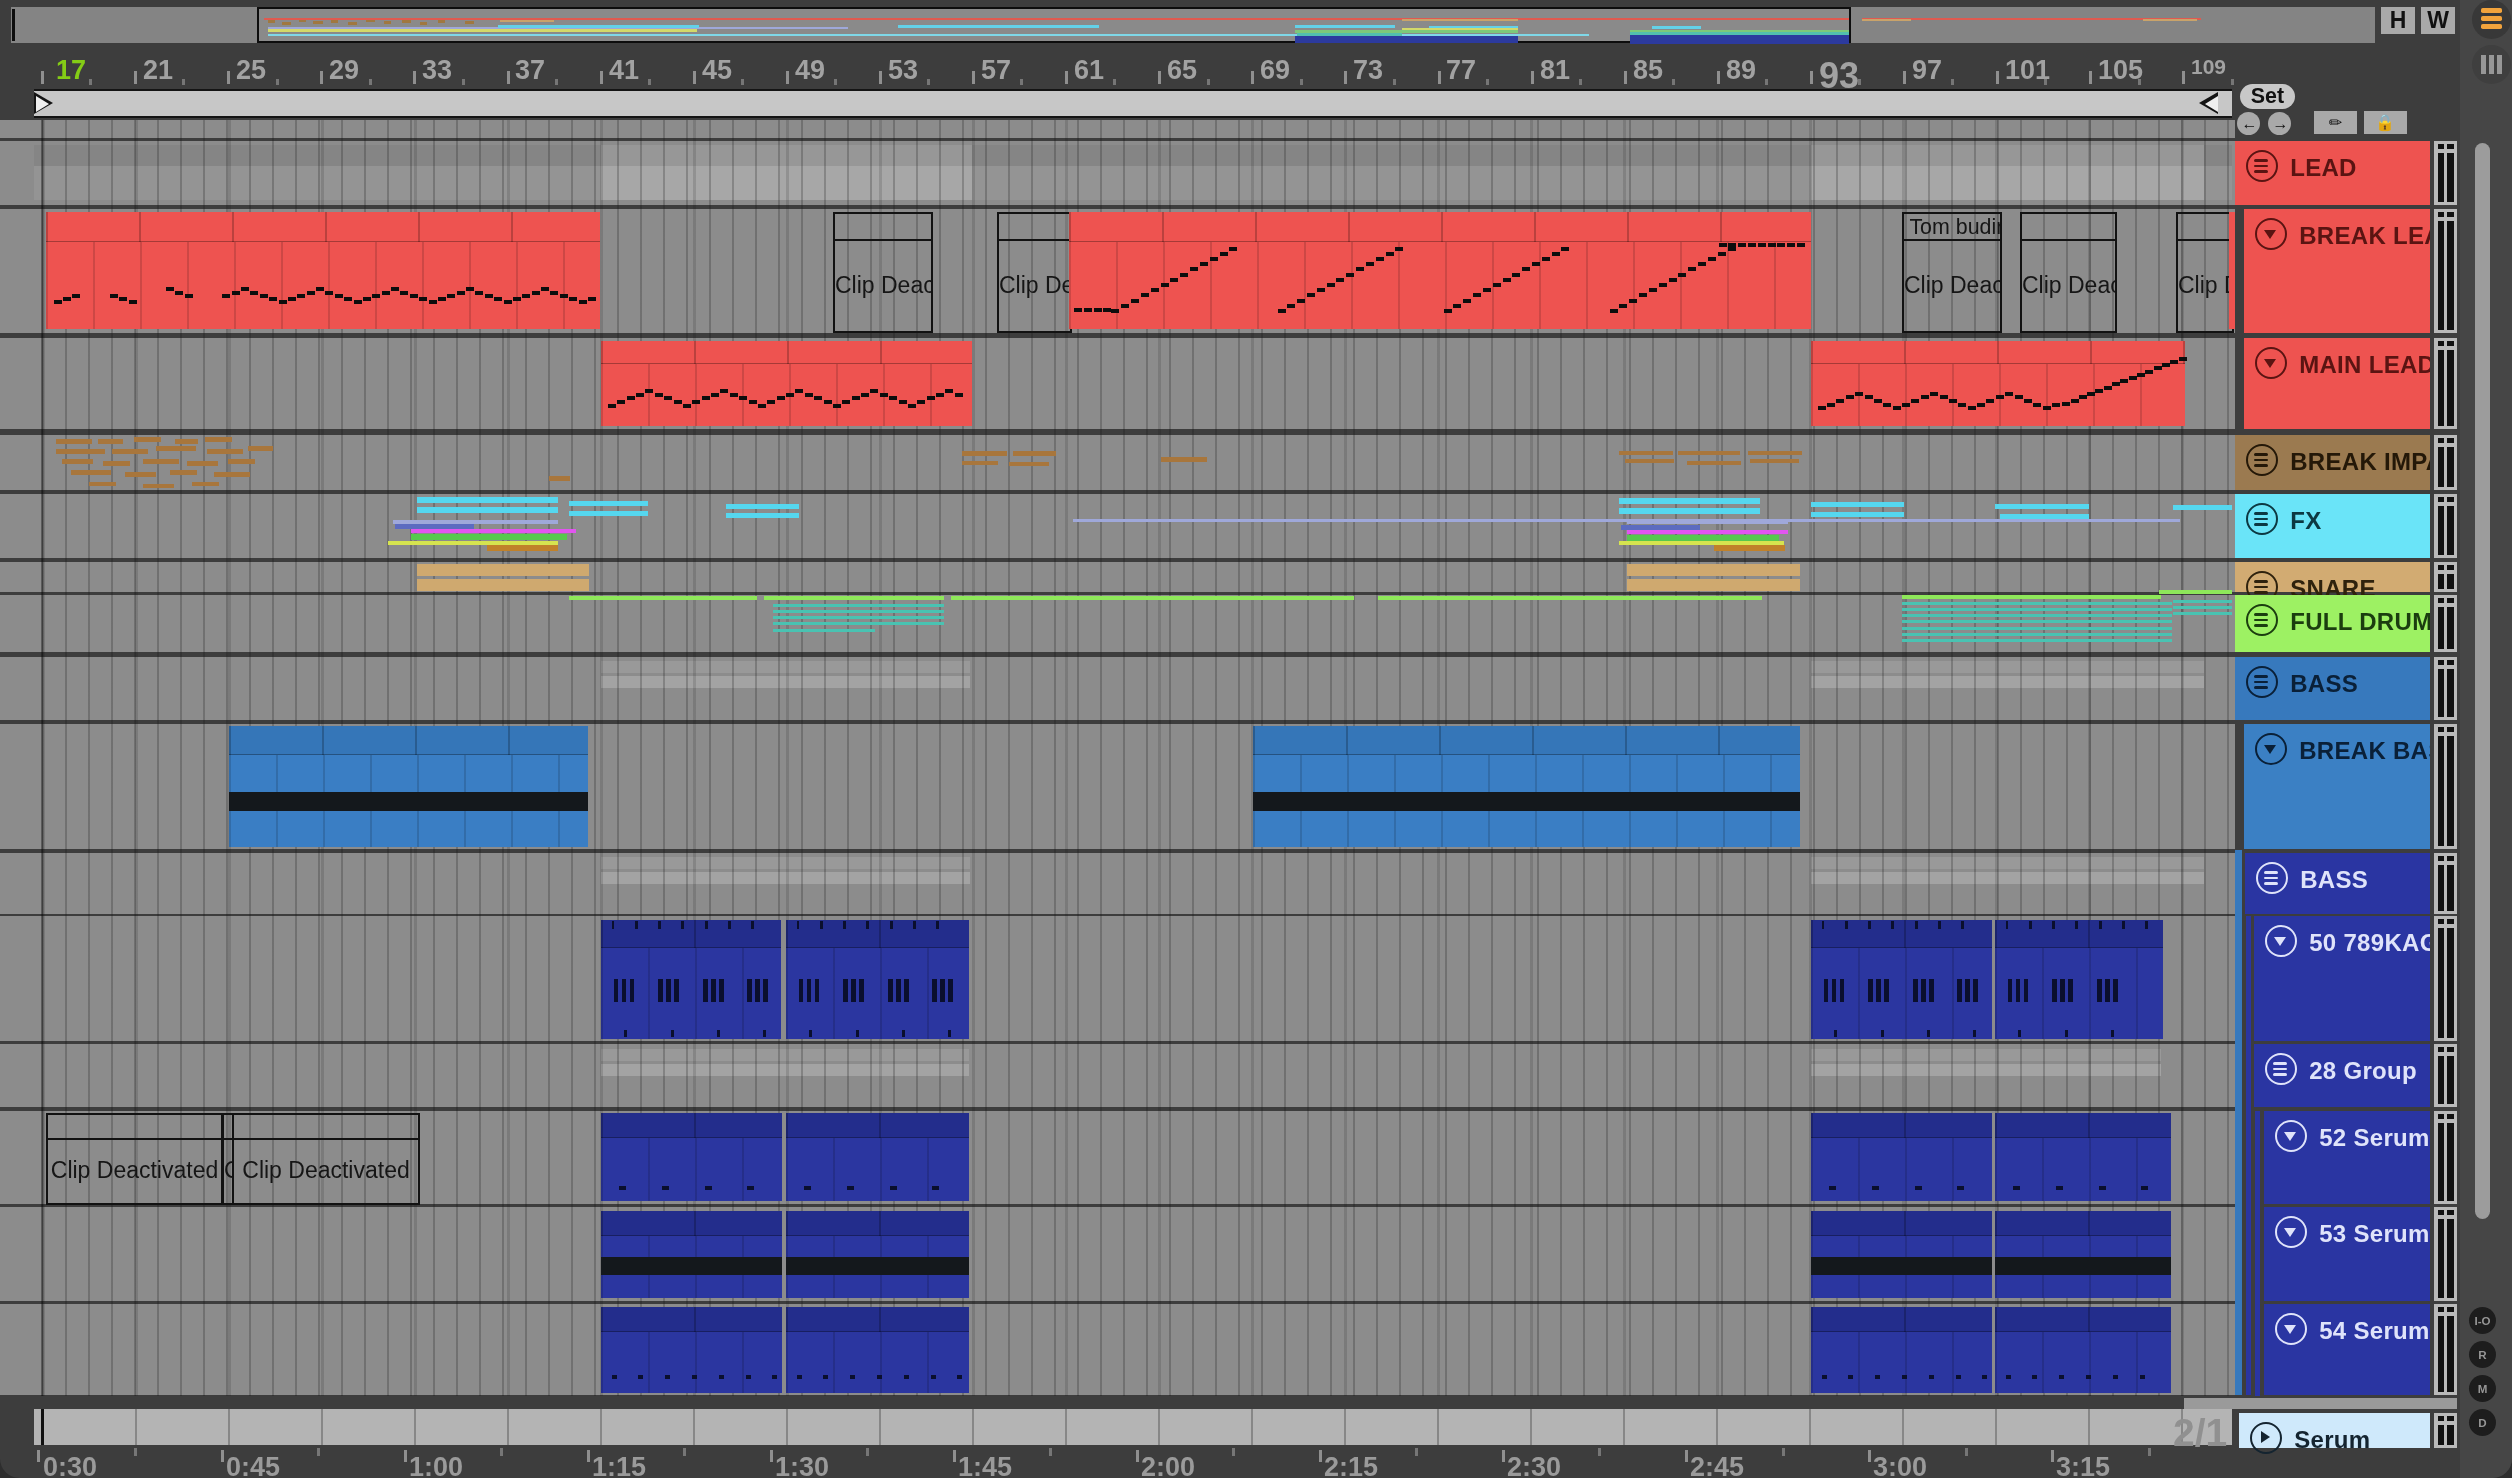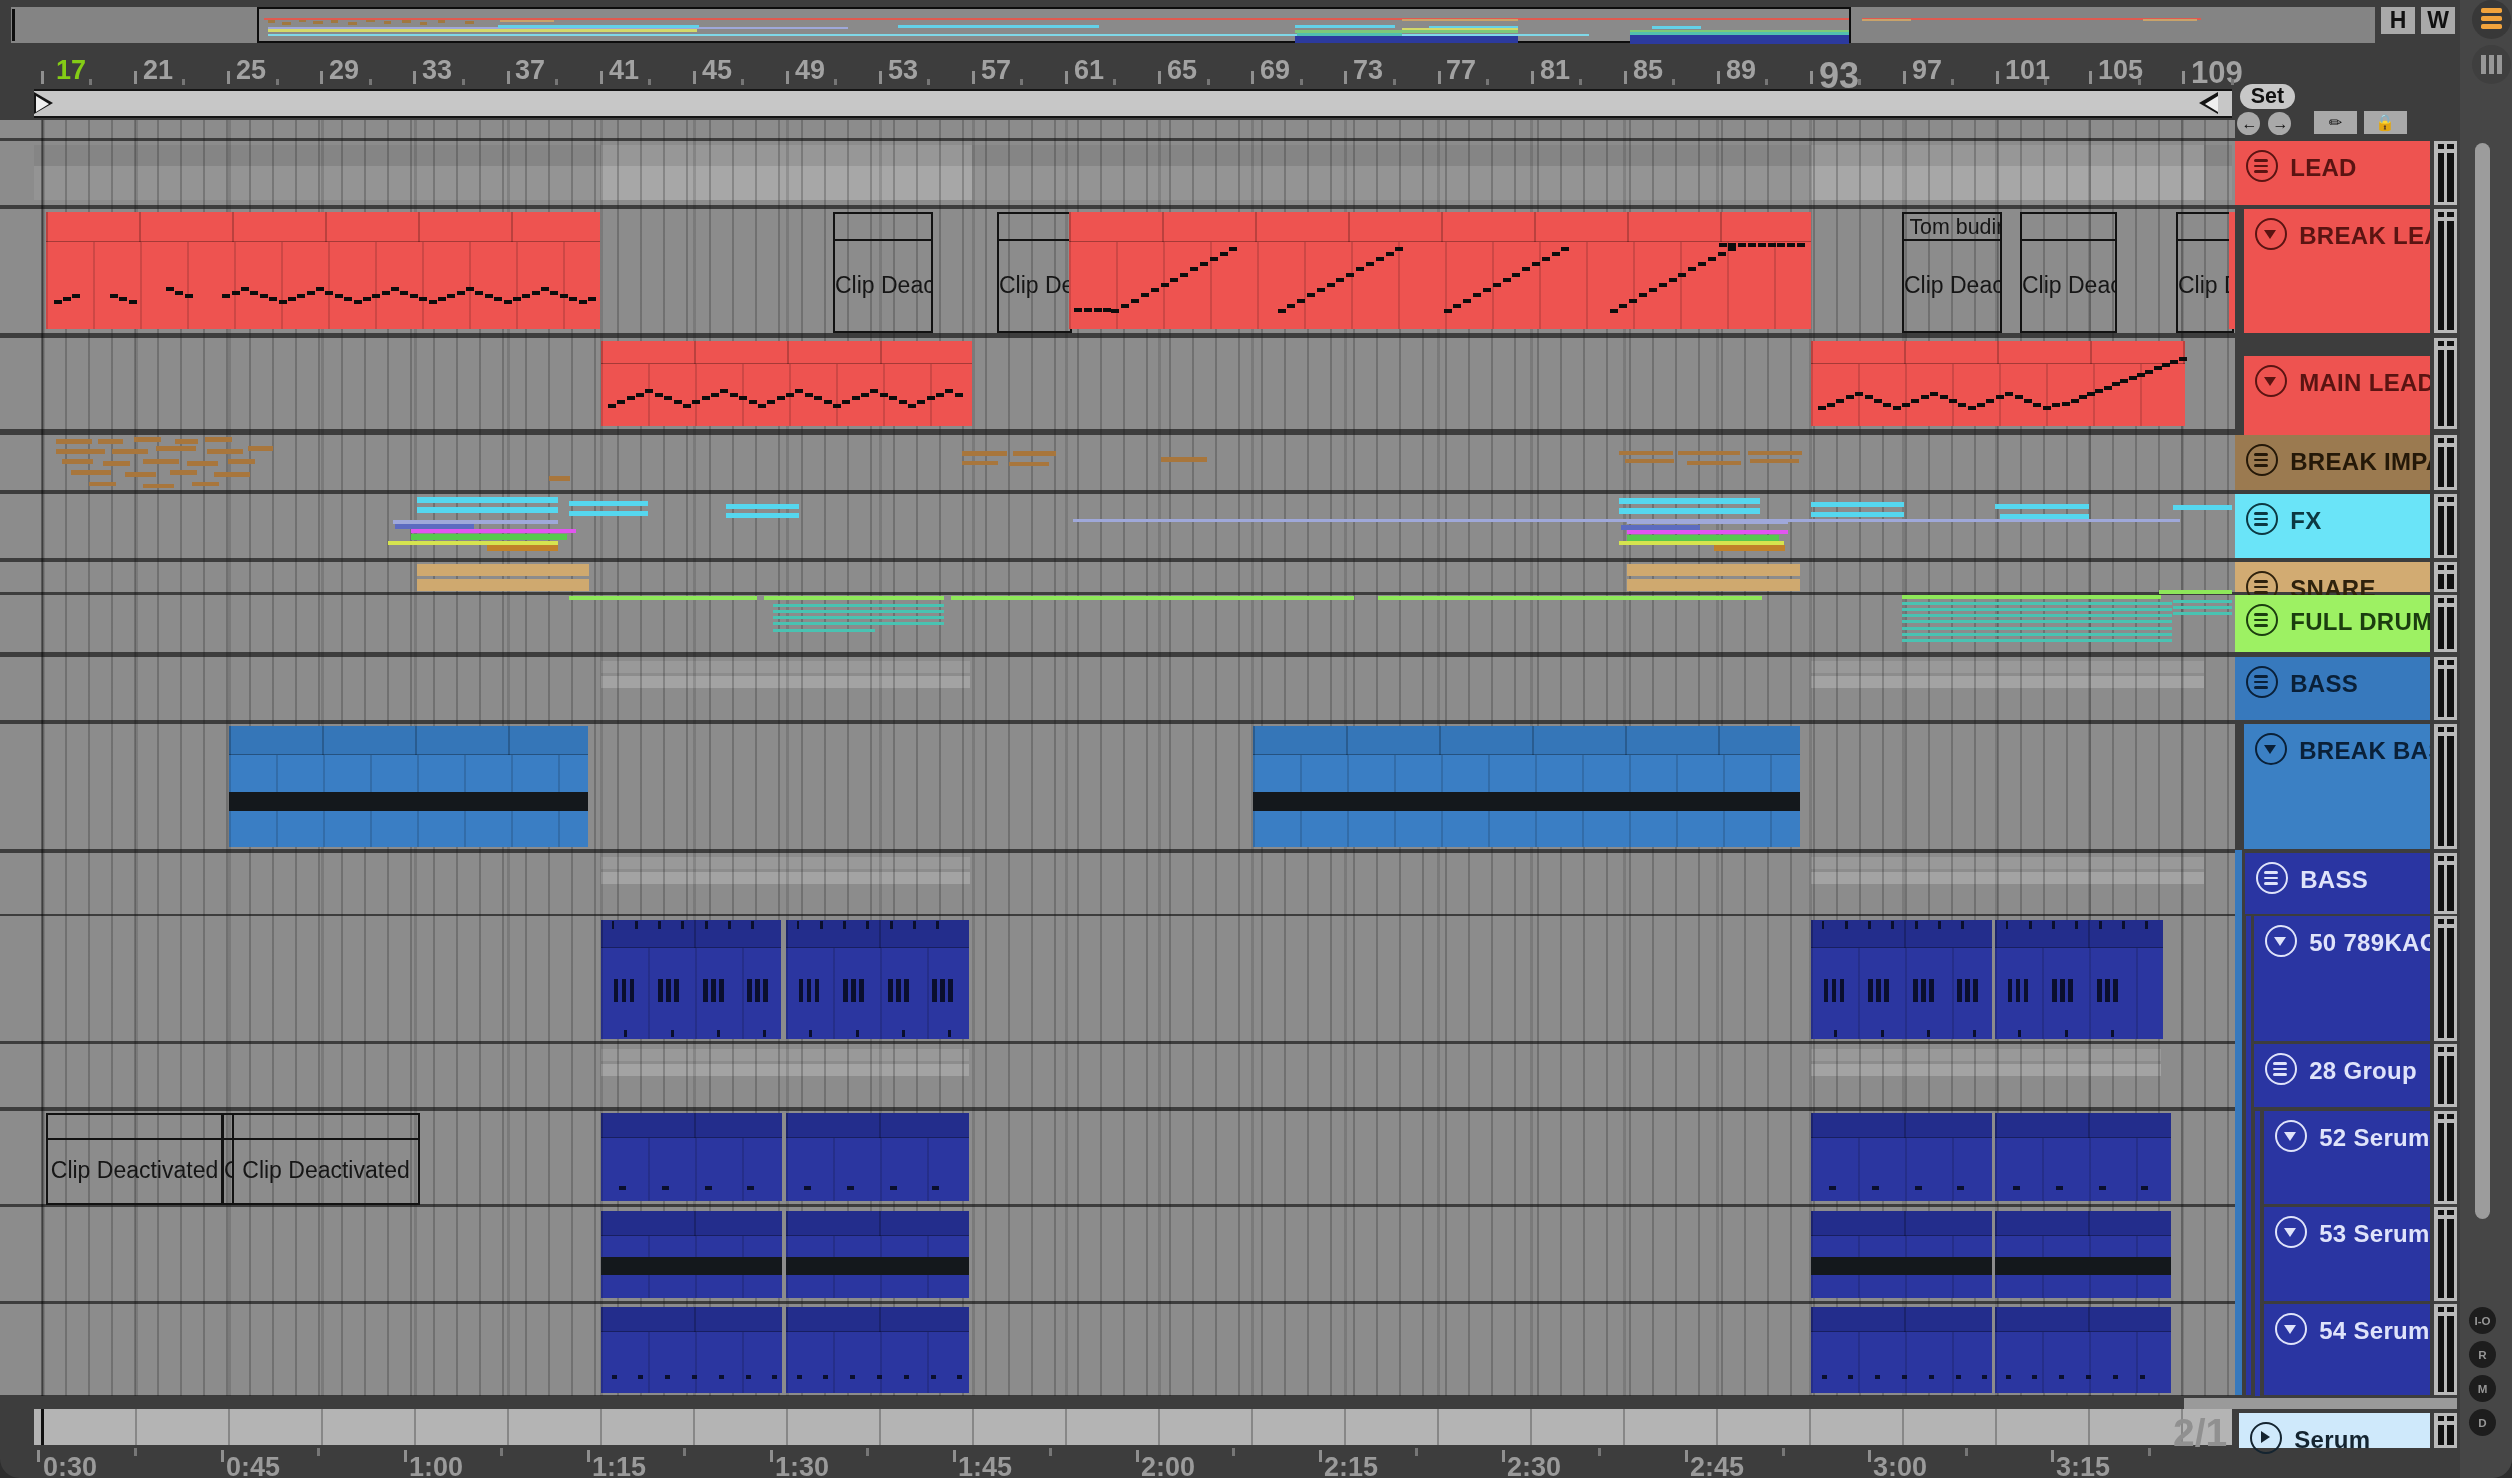--- a/index.html
+++ b/index.html
@@ -166,21 +166,21 @@
       <div style="left: 1903px; top: 71px; width: 2.7px; height: 12.5px; background: rgb(143, 143, 143); z-index: 2; position: absolute;"></div>
       <div style="left: 1912px; top: 55px; color: rgb(162, 162, 162); font-size: 27px; font-weight: bold; z-index: 2; position: absolute;">97</div>
       <div style="left: 1951px; top: 79px; width: 2.7px; height: 6.2px; background: rgb(118, 118, 118); z-index: 2; position: absolute;"></div>
       <div style="left: 1996px; top: 71px; width: 2.7px; height: 12.5px; background: rgb(143, 143, 143); z-index: 2; position: absolute;"></div>
       <div style="left: 2005px; top: 55px; color: rgb(162, 162, 162); font-size: 27px; font-weight: bold; z-index: 2; position: absolute;">101</div>
       <div style="left: 2044px; top: 79px; width: 2.7px; height: 6.2px; background: rgb(118, 118, 118); z-index: 2; position: absolute;"></div>
       <div style="left: 2089px; top: 71px; width: 2.7px; height: 12.5px; background: rgb(143, 143, 143); z-index: 2; position: absolute;"></div>
       <div style="left: 2098px; top: 55px; color: rgb(162, 162, 162); font-size: 27px; font-weight: bold; z-index: 2; position: absolute;">105</div>
       <div style="left: 2138px; top: 79px; width: 2.7px; height: 6.2px; background: rgb(118, 118, 118); z-index: 2; position: absolute;"></div>
       <div style="left: 2182px; top: 71px; width: 2.7px; height: 12.5px; background: rgb(143, 143, 143); z-index: 2; position: absolute;"></div>
-      <div style="left: 2191px; top: 55px; color: rgb(162, 162, 162); font-size: 31px; font-weight: bold; z-index: 2; position: absolute;">109</div>
+      <div style="left: 2191px; top: 55px; color: rgb(162, 162, 162); font-size: 21px; font-weight: bold; z-index: 2; position: absolute;">109</div>
       <div style="left: 2231px; top: 79px; width: 2.7px; height: 6.2px; background: rgb(118, 118, 118); z-index: 2; position: absolute;"></div>
     </div>
   <div id="scrub">
     <div class="ptr" style="left:0px;top:0.9px;border-top:11.6px solid transparent;border-bottom:11.6px solid transparent;border-left:19.6px solid #141414;"></div>
     <div class="ptr" style="left:1.8px;top:4.5px;border-top:8px solid transparent;border-bottom:8px solid transparent;border-left:13.4px solid #efefef;"></div>
     <div class="ptr" style="left:2165px;top:0.9px;border-top:11.6px solid transparent;border-bottom:11.6px solid transparent;border-right:19.6px solid #141414;"></div>
     <div class="ptr" style="left:2171px;top:4.5px;border-top:8px solid transparent;border-bottom:8px solid transparent;border-right:13.4px solid #efefef;"></div>
   </div>
 
   <div class="abs" style="left:2240px;top:84px;width:55px;height:25px;background:#c8c8c8;border-radius:12.5px;color:#111;font-size:21.4px;font-weight:bold;text-align:center;line-height:25px;z-index:6;">Set</div>
@@ -774,21 +774,21 @@
         <div class="circ">
           <i class="tri"></i>
         </div>
         <div class="hlabel">BREAK LEAD</div>
       </div>
       <div class="meter" style="left: 2434px; top: 209px; width: 23px; height: 124px; background: rgb(185, 185, 185); z-index: 5; position: absolute;">
         <i class="a"></i>
         <i class="b"></i>
         <em></em>
       </div>
-      <div class="hdr" style="left: 2244px; top: 356px; width: 186px; height: 91px; background: rgb(238, 83, 80); z-index: 5; position: absolute; color: rgb(90, 20, 18);">
+      <div class="hdr" style="left: 2244px; top: 338px; width: 186px; height: 91px; background: rgb(238, 83, 80); z-index: 5; position: absolute; color: rgb(90, 20, 18);">
         <div class="circ">
           <i class="tri"></i>
         </div>
         <div class="hlabel">MAIN LEAD</div>
       </div>
       <div class="meter" style="left: 2434px; top: 338px; width: 23px; height: 91px; background: rgb(185, 185, 185); z-index: 5; position: absolute;">
         <i class="a"></i>
         <i class="b"></i>
         <em></em>
       </div>

